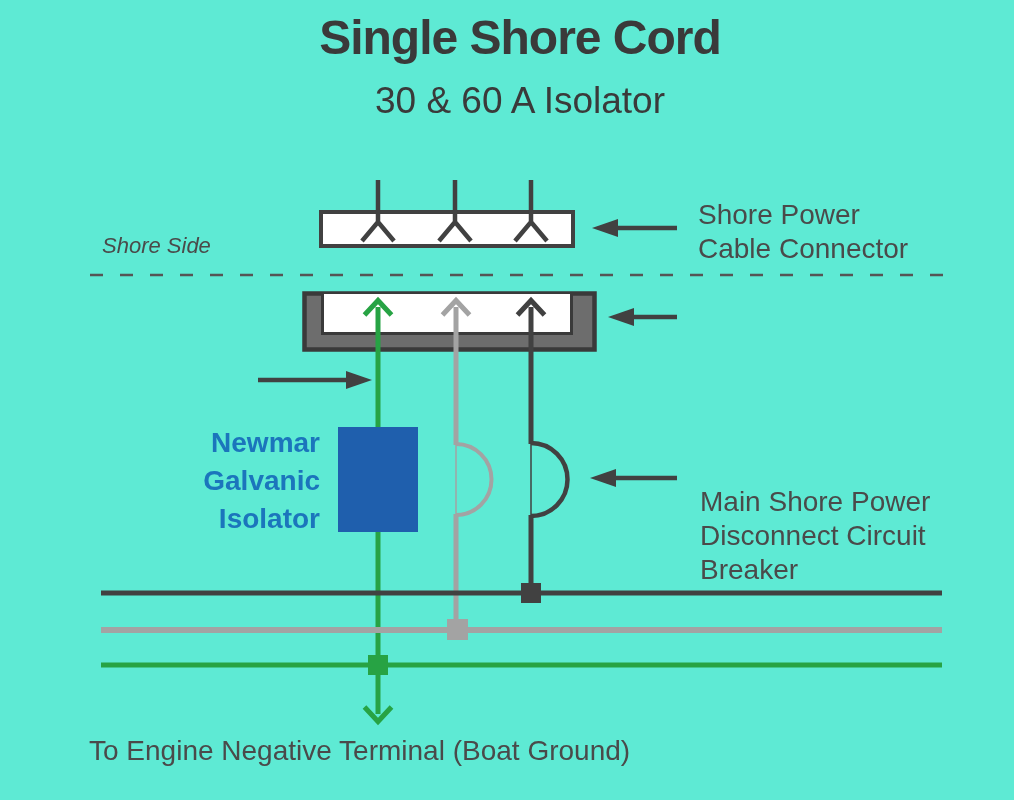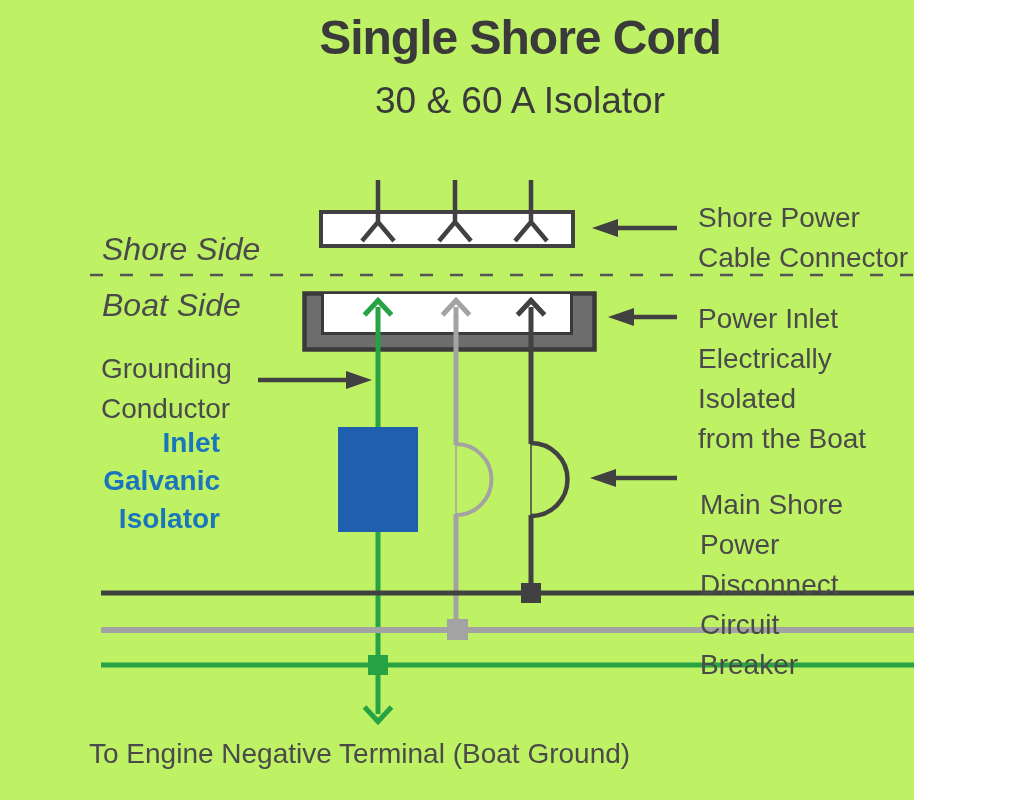--- a/index.html
+++ b/index.html
@@ -1,33 +1,33 @@
 <!DOCTYPE html>
 <html><head>
 <meta charset="utf-8">
 <style>
   html,body { margin:0; padding:0; background:#ffffff; }
   .canvas {
-    position:relative; width:914px; height:800px; background:#bef264;
+    position:relative; width:1014px; height:800px; background:#5eead4;
     font-family:"Liberation Sans", sans-serif; overflow:hidden;
   }
   svg.diagram { position:absolute; left:0; top:0; }
   .title {
     position:absolute; left:0; top:10px; width:1040px; text-align:center;
     font-size:48px; font-weight:700; color:#3a3a3a; letter-spacing:-1px;
   }
   .subtitle {
     position:absolute; left:0; top:80px; width:1040px; text-align:center;
     font-size:37px; font-weight:400; color:#3a3a3a;
   }
   .label {
-    position:absolute; color:#4a4a4a; font-size:28px; line-height:40px;
+    position:absolute; color:#4a4a4a; font-size:28px; line-height:34px;
     white-space:pre-line;
   }
-  .side-label { font-style:italic; font-size:32px; }
+  .side-label { font-style:italic; font-size:22px; }
   .newmar {
     right:694px; text-align:right; font-weight:700; color:#1b75bc;
     line-height:38px; font-size:28px; white-space:pre-line; position:absolute;
   }
 </style>
 </head>
 <body>
 
 <div class="canvas">
 
@@ -104,33 +104,27 @@
       <rect x="521" y="583" width="20" height="20" fill="#414141"></rect>
       <rect x="447" y="619" width="21" height="21" fill="#a3a3a3"></rect>
       <rect x="368" y="655" width="20" height="20" fill="#27a344"></rect>
     </g>
   </svg>
 
   <div class="title">Single Shore Cord</div>
   <div class="subtitle">30 &amp; 60 A Isolator</div>
 
   <div class="label side-label" style="left:102px; top:229px;">Shore Side</div>
-  <div class="label side-label" style="left:102px; top:285px;">Boat Side</div>
 
   <div class="label" style="left:698px; top:198px;">Shore Power
 Cable Connector</div>
 
-  <div class="label" style="left:698px; top:299px;">Power Inlet
-Electrically Isolated
-from the Boat</div>
 
-  <div class="label" style="left:101px; top:349px;">Grounding
-Conductor</div>
 
-  <div class="newmar" style="top:424px;">Inlet
+  <div class="newmar" style="top:424px;">Newmar
 Galvanic
 Isolator</div>
 
   <div class="label" style="left:700px; top:461px;margin-top:24px;">Main Shore Power
 Disconnect Circuit
 Breaker</div>
 
   <div class="label" style="left:89px; top:734px;">To Engine Negative Terminal (Boat Ground)</div>
 </div>
 

